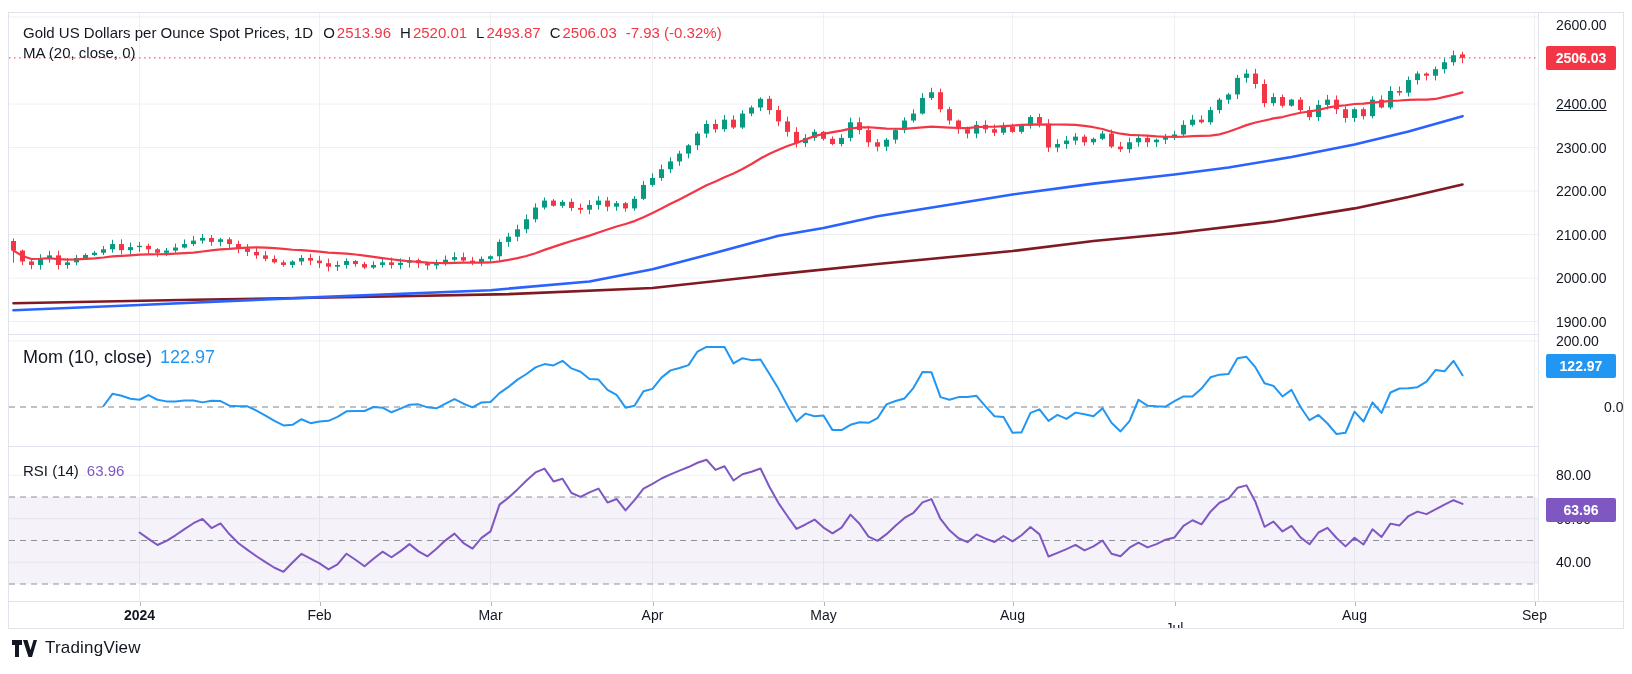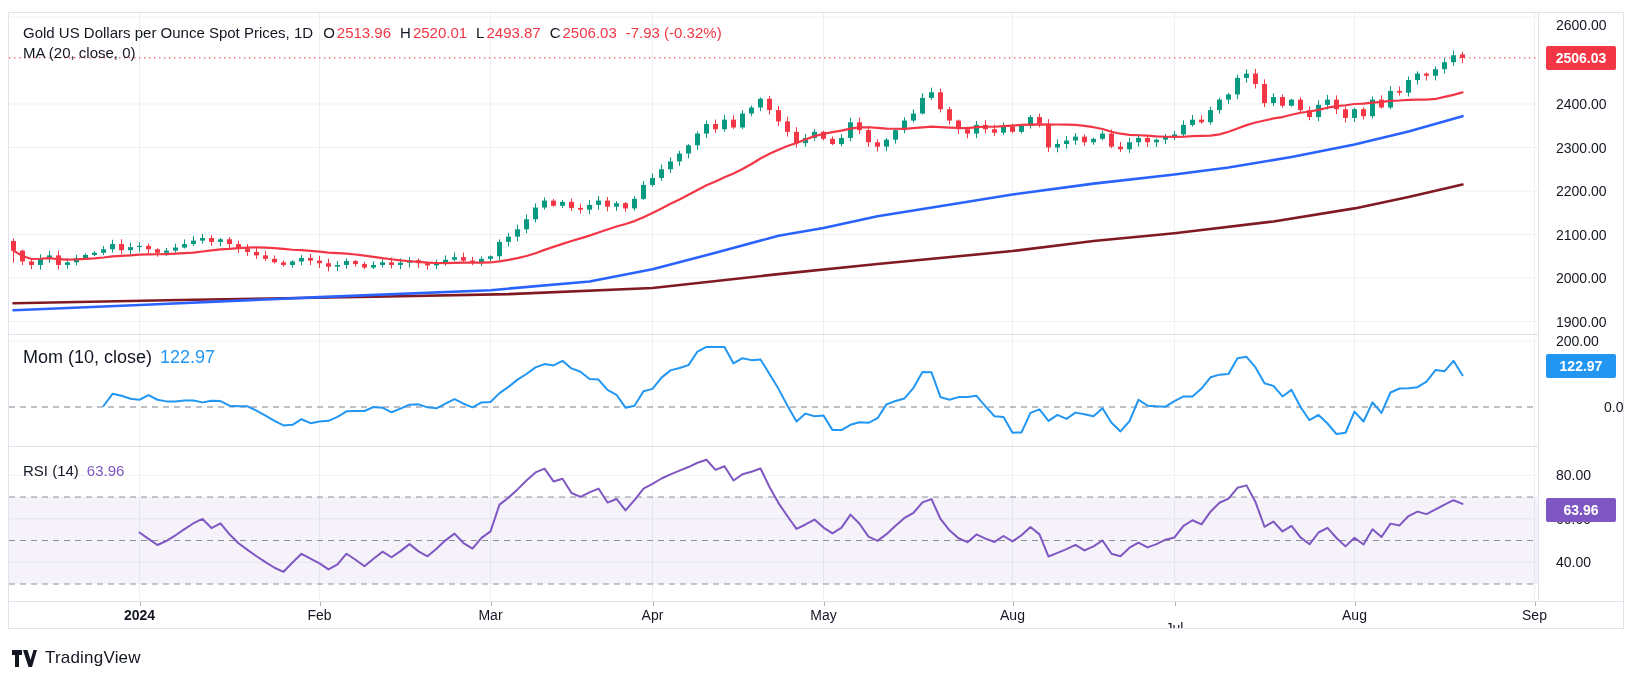--- a/index.html
+++ b/index.html
@@ -34,21 +34,21 @@
             color:#fff; font-size:14px; font-weight:bold; text-align:center; line-height:24px; z-index:7; }
 
   
   #time-axis { position:absolute; left:0; top:589px; width:1616px; height:27px; z-index:5; background:#fff; }
   .t-label { position:absolute; top:5px; width:70px; margin-left:-35px; text-align:center;
              font-size:14px; color:#131722; }
   .t-label.bold { font-weight:bold; }
   .t-tick { position:absolute; top:0; width:1px; height:4px; background:#b2b5be; }
 
   
-  #watermark { position:absolute; left:12px; top:638px; display:flex; align-items:center; gap:8px;margin-top:10px; }
+  #watermark { position:absolute; left:12px; top:638px; display:flex; align-items:center; gap:8px; }
   #watermark svg { display:block; }
   #wm-text { font-size:17px; color:#131722; letter-spacing:0.2px; }
 </style>
 </head>
 <body>
 
 <div id="stage">
   <div id="frame">
 
     <svg id="plot-svg" width="1529" height="588">
@@ -437,21 +437,21 @@
     <div id="mom-legend">
       <span>Mom (10, close)</span><span class="ind-val-blue">122.97</span>
     </div>
     <div id="rsi-legend">
       <span>RSI (14)</span><span class="ind-val-purple">63.96</span>
     </div>
 
     <div id="price-axis">
 
     <div class="ax-label" style="top: -4px; margin-top: 8px;">2600.00</div>
-        <div class="ax-label" style="top: 83px;">2400.00</div>
+        <div class="ax-label" style="top: 83px; text-decoration: underline;">2400.00</div>
         <div class="ax-label" style="top: 126.5px;">2300.00</div>
         <div class="ax-label" style="top: 170px;">2200.00</div>
         <div class="ax-label" style="top: 213.5px;">2100.00</div>
         <div class="ax-label" style="top: 257px;">2000.00</div>
         <div class="ax-label" style="top: 300.5px;">1900.00</div>
         <div class="ax-label" style="top: 320px;">200.00</div>
         <div class="ax-label" style="top: 386px; margin-left: 48px;">0.00</div>
         <div class="ax-label" style="top: 454.25px;">80.00</div>
         <div class="ax-label" style="top: 497.75px;">60.00</div>
         <div class="ax-label" style="top: 541.25px;">40.00</div>

